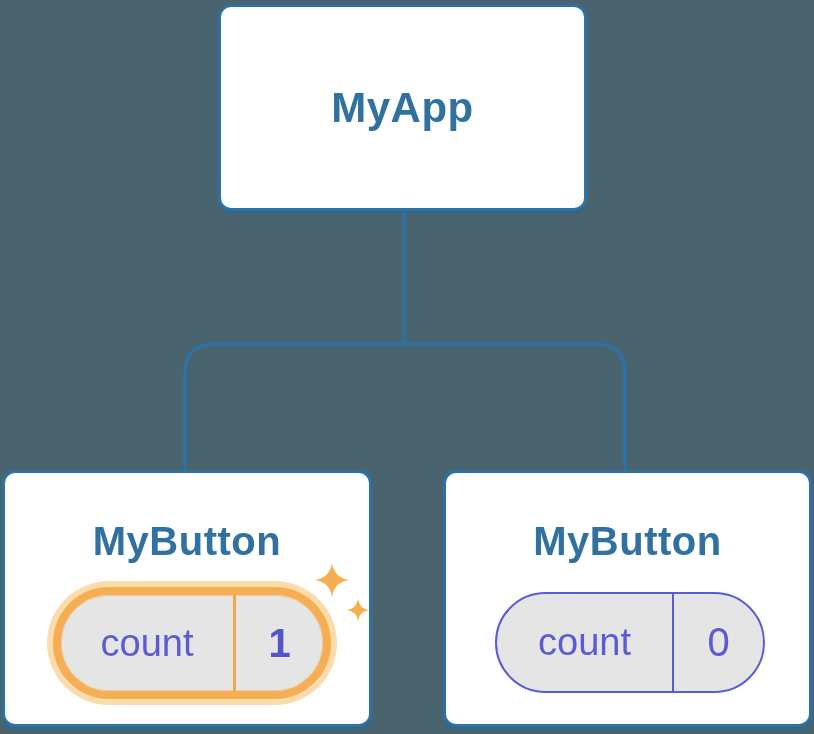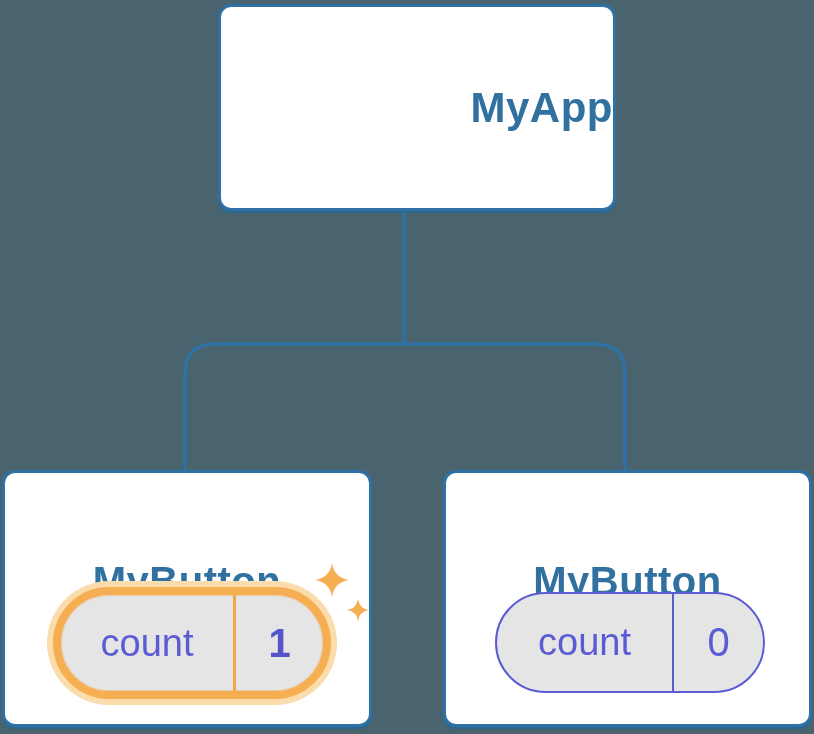--- a/index.html
+++ b/index.html
@@ -11,32 +11,32 @@
     overflow:hidden;
   }
   .card{
     position:absolute;
     background:#FFFFFF;
     border:3px solid #2E71A4;
     border-radius:13px;
     box-shadow:0 2px 0 #2B688F;
     box-sizing:border-box;
   }
-  .card-root{left:218px;top:4px;width:398px;height:207px;display:flex;align-items:center;justify-content:flex-end;}
+  .card-root{left:218px;top:4px;width:369px;height:207px;display:flex;align-items:center;justify-content:center;}
   .card-child-left{left:2px;top:470px;width:370px;height:257px;}
   .card-child-right{left:443px;top:470px;width:369px;height:257px;}
   .comp-title{
     color:#30719F;
     font-weight:bold;
     letter-spacing:0.5px;
   }
   .root-title{font-size:42px;}
   .child-title{
     position:absolute;left:0;right:0;top:46px;
-    text-align:center;font-size:40px;margin-top:40px;
+    text-align:center;font-size:40px;
   }
   .connector-svg{position:absolute;left:0;top:0;}
   .pill{
     position:absolute;
     background:#e5e5e5;
     box-sizing:border-box;
     display:flex;
     align-items:stretch;
   }
   .pill-highlighted{

